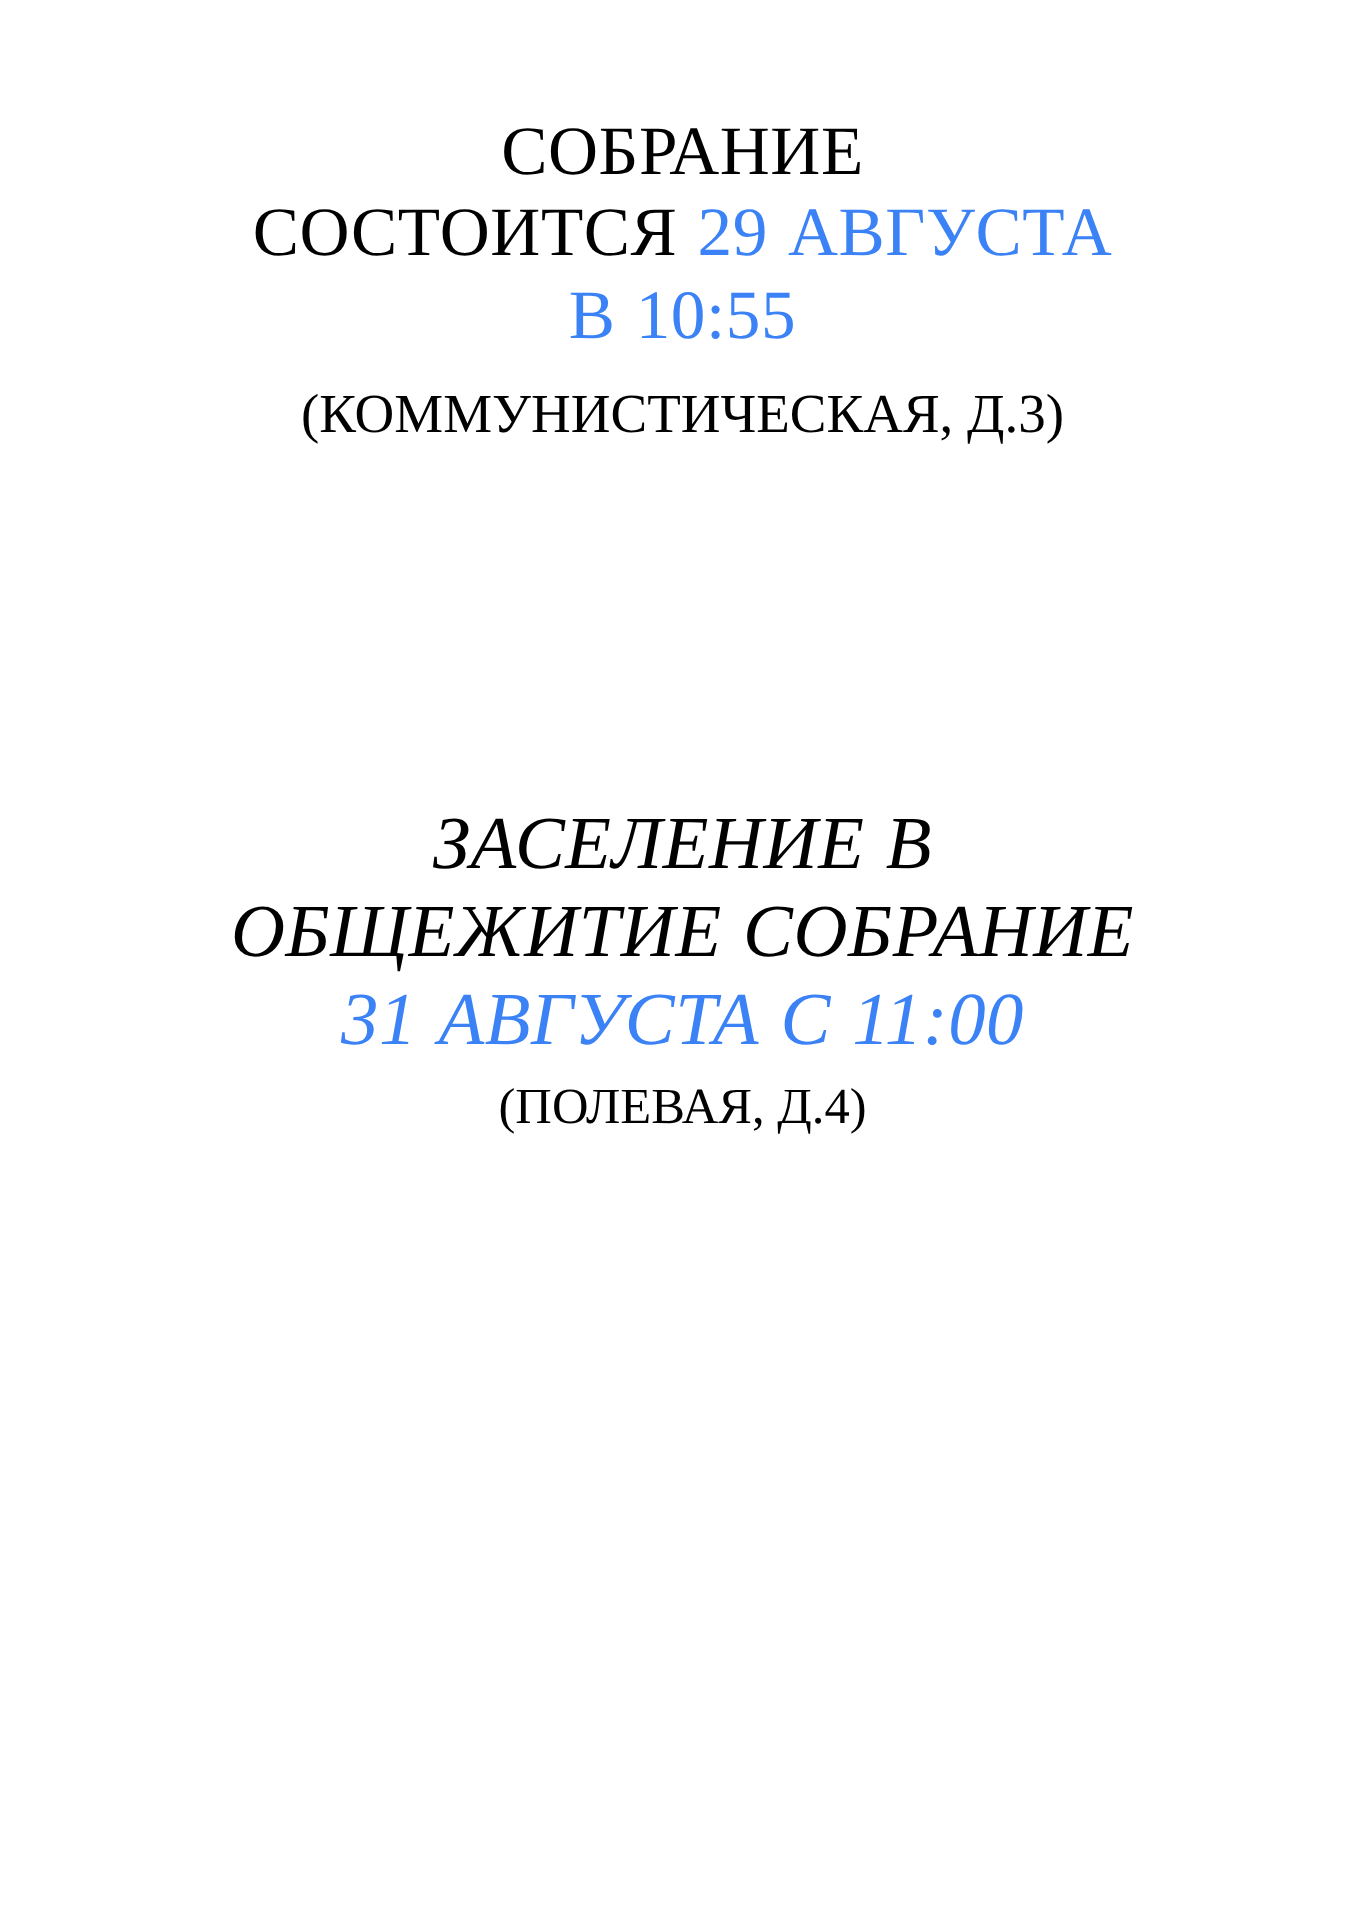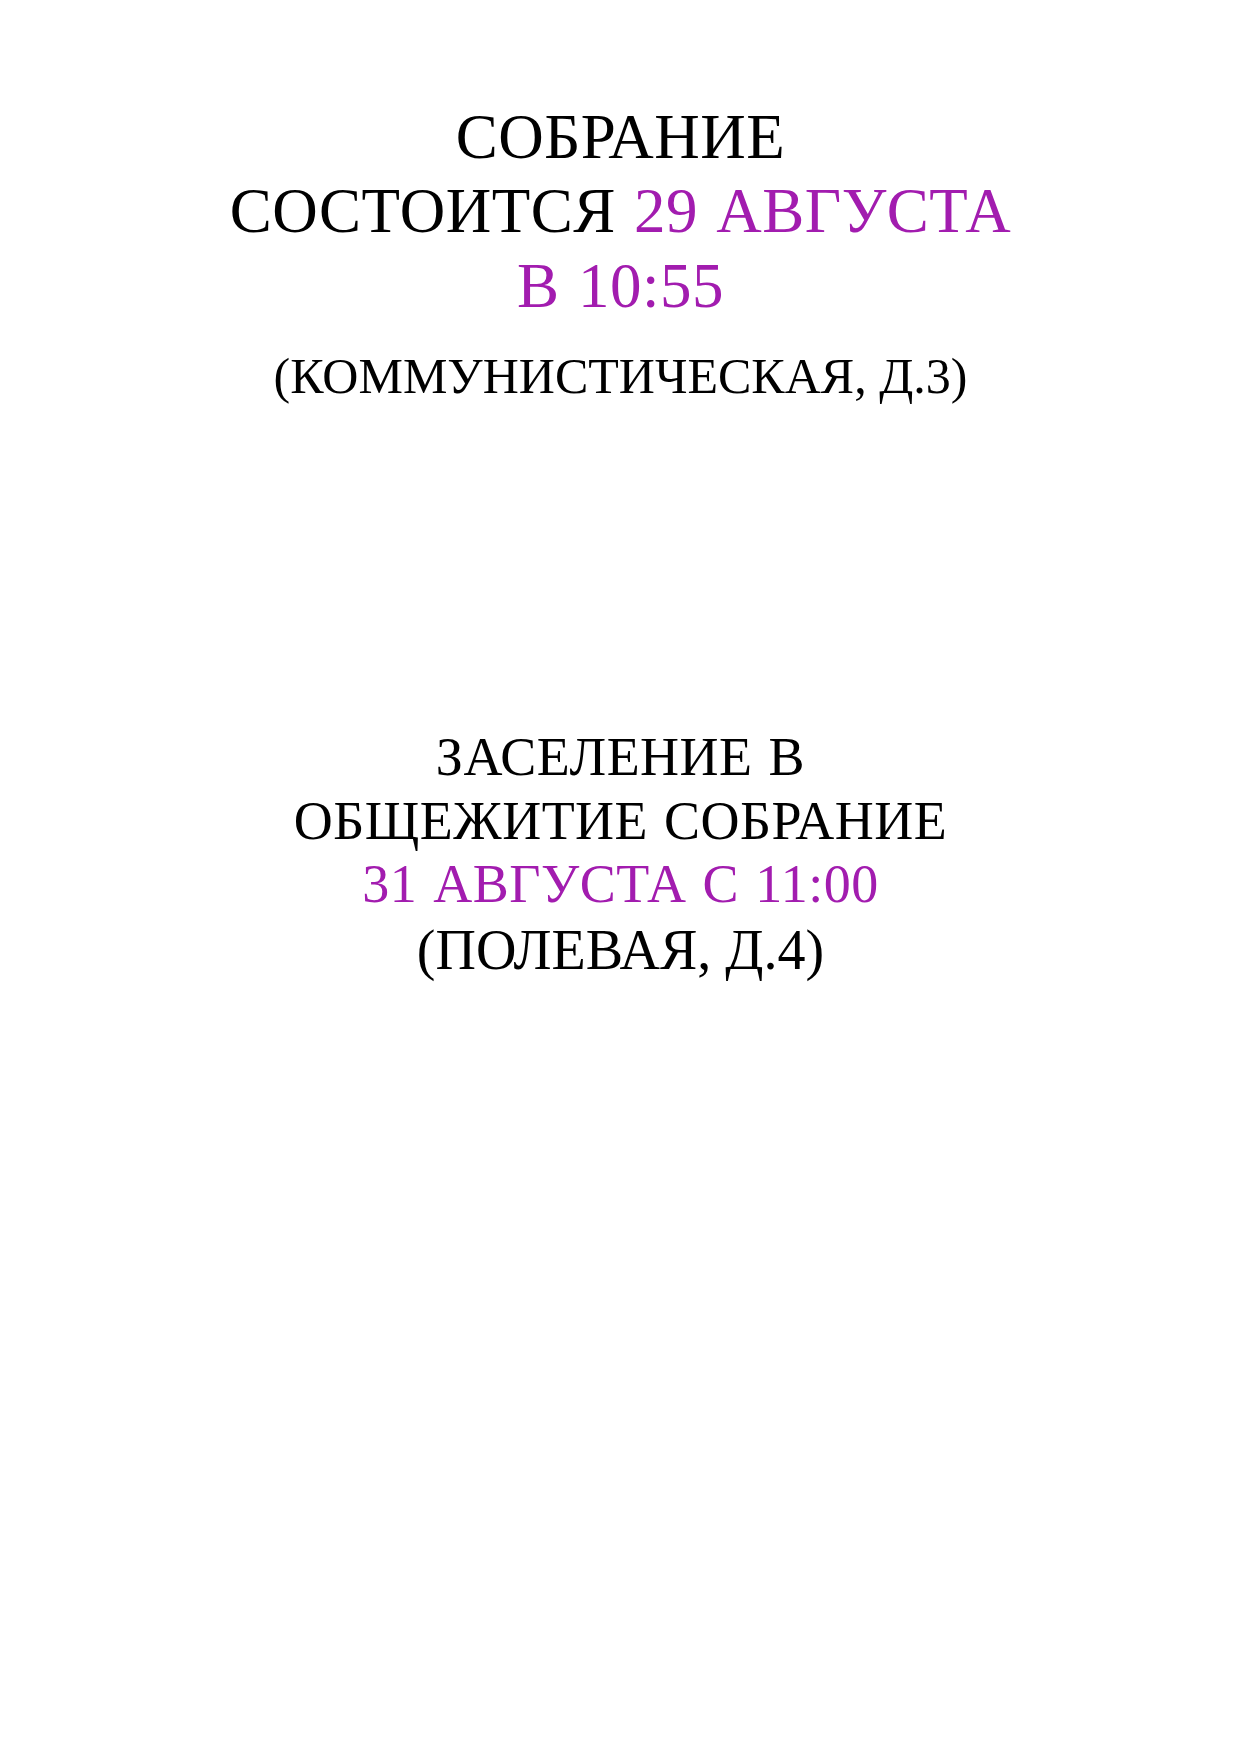--- a/index.html
+++ b/index.html
@@ -34,33 +34,34 @@
   }
   .headline {
     font-size: 63px;
     letter-spacing: 0.5px;
     word-spacing: 2px;
   }
   .headline .black {
     color: #000000;
   }
   .headline .red {
-    color: #a21caf;
+    color: #3b82f6;
   }
   .venue {
     font-size: 50px;
     margin-top: 24px;
     color: #000000;
   }
   .second .headline {
-    font-size: 54px;
+    font-size: 68px;
+    font-style: italic;
   }
   .second .venue {
-    font-size: 56px;
-    margin-top: 0px;
+    font-size: 46px;
+    margin-top: 12px;
   }
   .line {
     display: block;
   }
 </style>
 </head>
 <body>
 
 <div class="page">
 

